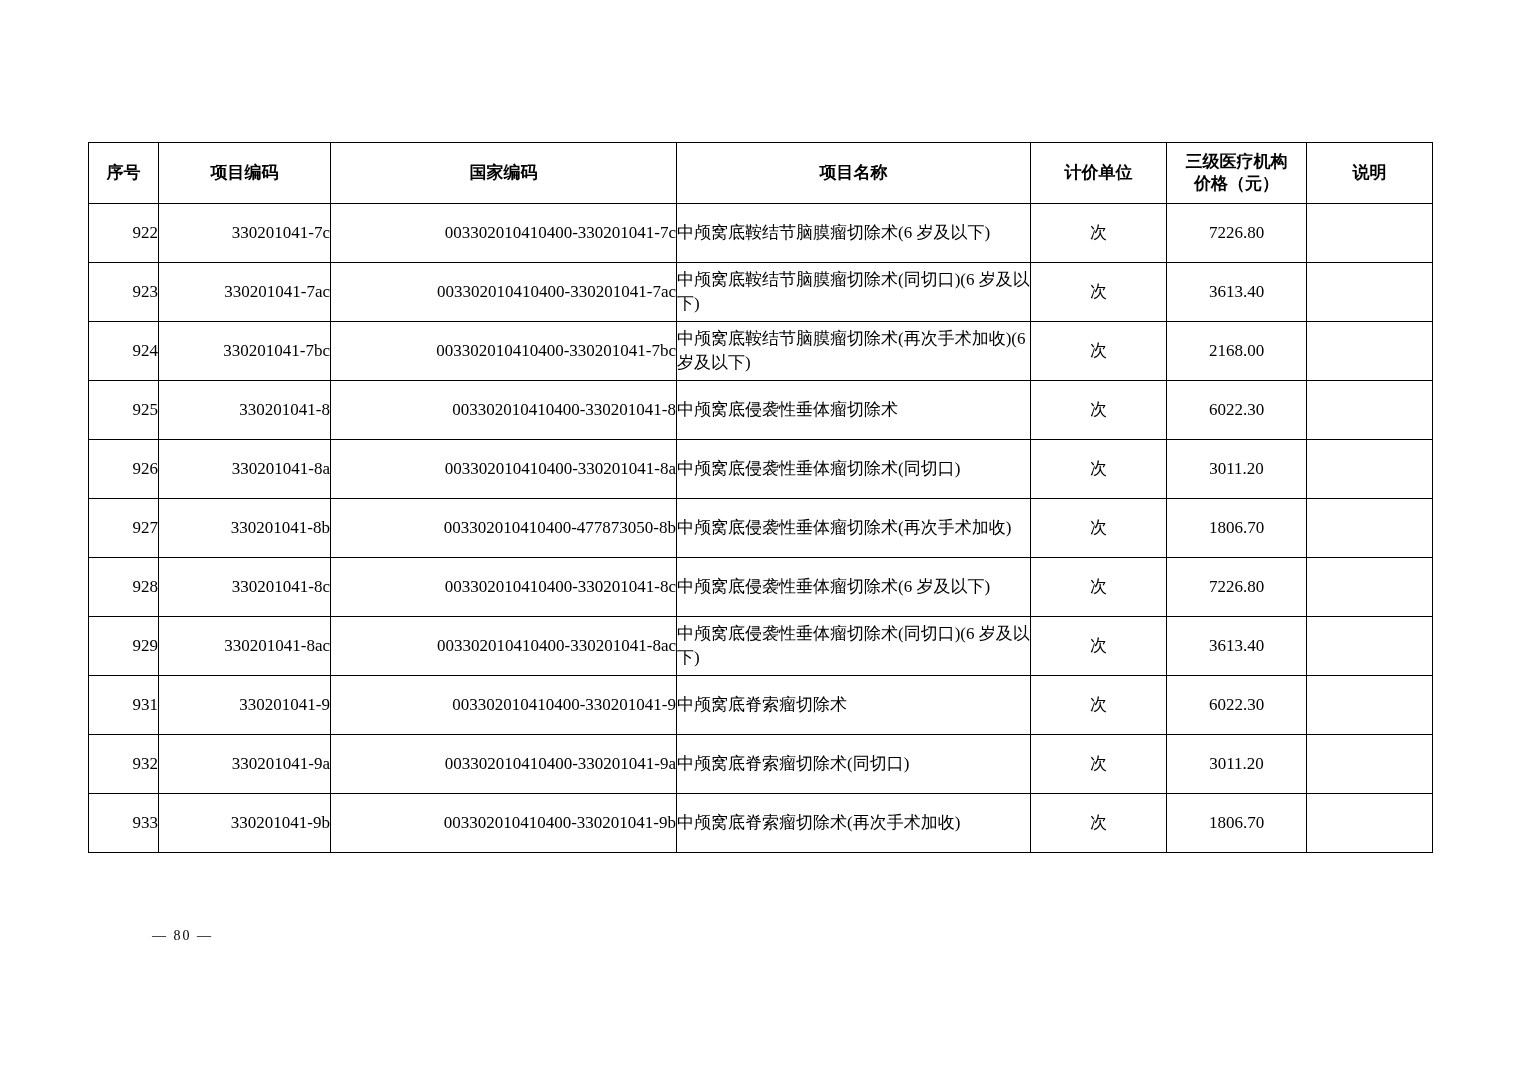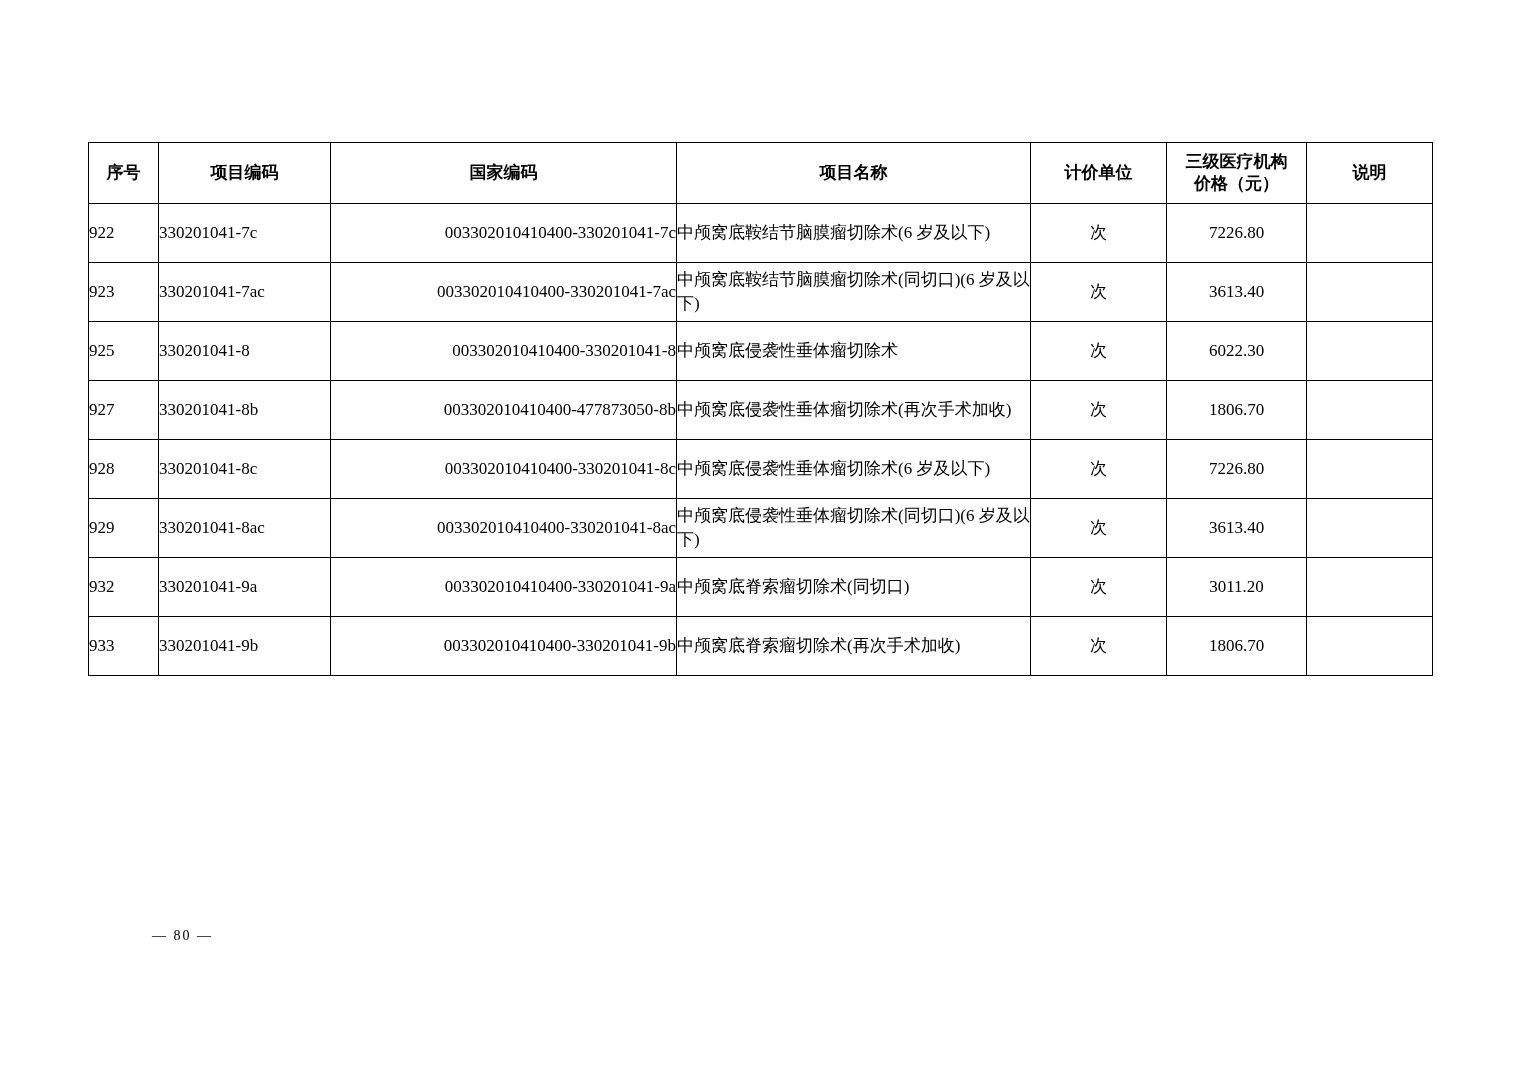--- a/index.html
+++ b/index.html
@@ -48,22 +48,22 @@
   .col-code    { width: 172px; }
   .col-natcode { width: 346px; }
   .col-name    { width: 354px; }
   .col-unit    { width: 136px; }
   .col-price   { width: 140px; }
   .col-note    { width: 126px; }
 
   tbody td {
     height: 58px;
   }
-  td.c-seq   { text-align: left; }
-  td.c-code  { text-align: left;  padding-left: 6px; }
+  td.c-seq   { text-align: right; }
+  td.c-code  { text-align: right;  padding-left: 6px; }
   td.c-nat   { text-align: right;  padding-left: 6px; margin-left: 8px; }
   td.c-name  { text-align: left;  padding-left: 6px; padding-right: 4px; }
   td.c-unit  { text-align: center; }
   td.c-price { text-align: center; margin-left: 9px; }
   td.c-note  { text-align: center; }
 
   .hdr-two-lines {
     display: block;
     line-height: 1.3;
   }
@@ -118,29 +118,47 @@
       <tr>
         <td class="c-seq">923</td>
         <td class="c-code">330201041-7ac</td>
         <td class="c-nat">003302010410400-330201041-7ac</td>
         <td class="c-name">中颅窝底鞍结节脑膜瘤切除术(同切口)(6 岁及以下)</td>
         <td class="c-unit">次</td>
         <td class="c-price">3613.40</td>
         <td class="c-note"></td>
       </tr>
       <tr>
+        <td class="c-seq">924</td>
+        <td class="c-code">330201041-7bc</td>
+        <td class="c-nat">003302010410400-330201041-7bc</td>
+        <td class="c-name">中颅窝底鞍结节脑膜瘤切除术(再次手术加收)(6 岁及以下)</td>
+        <td class="c-unit">次</td>
+        <td class="c-price">2168.00</td>
+        <td class="c-note"></td>
+      </tr>
+      <tr>
         <td class="c-seq">925</td>
         <td class="c-code">330201041-8</td>
         <td class="c-nat">003302010410400-330201041-8</td>
         <td class="c-name">中颅窝底侵袭性垂体瘤切除术</td>
         <td class="c-unit">次</td>
         <td class="c-price">6022.30</td>
         <td class="c-note"></td>
       </tr>
       <tr>
+        <td class="c-seq">926</td>
+        <td class="c-code">330201041-8a</td>
+        <td class="c-nat">003302010410400-330201041-8a</td>
+        <td class="c-name">中颅窝底侵袭性垂体瘤切除术(同切口)</td>
+        <td class="c-unit">次</td>
+        <td class="c-price">3011.20</td>
+        <td class="c-note"></td>
+      </tr>
+      <tr>
         <td class="c-seq">927</td>
         <td class="c-code">330201041-8b</td>
         <td class="c-nat">003302010410400-477873050-8b</td>
         <td class="c-name">中颅窝底侵袭性垂体瘤切除术(再次手术加收)</td>
         <td class="c-unit">次</td>
         <td class="c-price">1806.70</td>
         <td class="c-note"></td>
       </tr>
       <tr>
         <td class="c-seq">928</td>
@@ -154,20 +172,29 @@
       <tr>
         <td class="c-seq">929</td>
         <td class="c-code">330201041-8ac</td>
         <td class="c-nat">003302010410400-330201041-8ac</td>
         <td class="c-name">中颅窝底侵袭性垂体瘤切除术(同切口)(6 岁及以下)</td>
         <td class="c-unit">次</td>
         <td class="c-price">3613.40</td>
         <td class="c-note"></td>
       </tr>
       <tr>
+        <td class="c-seq">931</td>
+        <td class="c-code">330201041-9</td>
+        <td class="c-nat">003302010410400-330201041-9</td>
+        <td class="c-name">中颅窝底脊索瘤切除术</td>
+        <td class="c-unit">次</td>
+        <td class="c-price">6022.30</td>
+        <td class="c-note"></td>
+      </tr>
+      <tr>
         <td class="c-seq">932</td>
         <td class="c-code">330201041-9a</td>
         <td class="c-nat">003302010410400-330201041-9a</td>
         <td class="c-name">中颅窝底脊索瘤切除术(同切口)</td>
         <td class="c-unit">次</td>
         <td class="c-price">3011.20</td>
         <td class="c-note"></td>
       </tr>
       <tr>
         <td class="c-seq">933</td>

